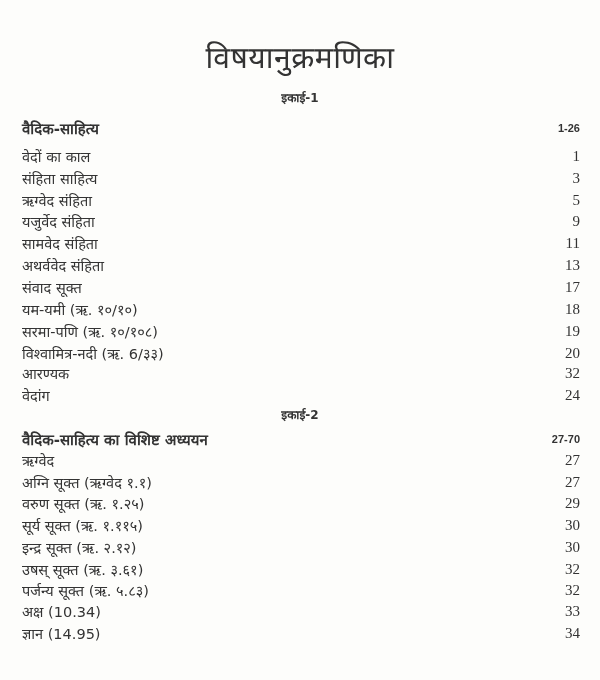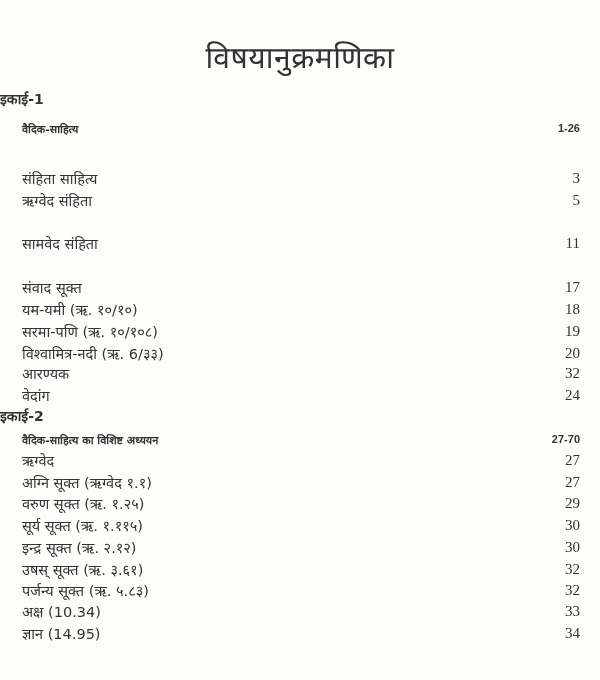--- a/index.html
+++ b/index.html
@@ -10,57 +10,69 @@
     font-family: "DejaVu Sans", "Liberation Sans", sans-serif;
     position: relative;
   }
   .page { position: absolute; left: 0; top: 0; width: 600px; height: 680px; }
   .title {
     position: absolute; left: 0; width: 600px; top: 36px;
     text-align: center; font-size: 30px; font-weight: normal; color: #333;
     letter-spacing: 0.5px;
   }
   .unit {
-    position: absolute; left: 0; width: 600px; 
-    font-size: 14px; font-weight: bold; color: #333;
+    position: absolute; left: 0; width: 600px; text-align: center;
+    font-size: 12px; font-weight: bold; color: #333;
   }
   .row {
     position: absolute; left: 22px; width: 558px; height: 22px;
     display: flex; justify-content: space-between; align-items: center;
   }
   .row .label { font-size: 14.5px; color: #333; white-space: nowrap; }
   .row .pg {
     font-family: "Liberation Serif", serif; font-size: 15px; color: #333;
     text-align: right;
   }
-  .row.head .label { font-weight: bold; font-size: 11px; }
+  .row.head .label { font-weight: bold; font-size: 15px; }
   .row.head .pg { font-family: "Liberation Sans", sans-serif; font-weight: bold; font-size: 11px; }
 </style>
 </head>
 <body>
 
 <div class="page">
   <div class="title">विषयानुक्रमणिका</div>
 
   <div class="unit" style="top:89px">इकाई-1</div>
   <div class="row head" style="top:117px">
     <span class="label">वैदिक-साहित्य</span>
     <span class="pg">1-26</span>
   </div>
+  <div class="row" style="top:145px">
+      <span class="label">वेदों का काल</span>
+      <span class="pg">1</span>
+    </div>
   <div class="row" style="top:167px">
       <span class="label">संहिता साहित्य</span>
       <span class="pg">3</span>
     </div>
   <div class="row" style="top:189px">
       <span class="label">ऋग्वेद संहिता</span>
       <span class="pg">5</span>
     </div>
+  <div class="row" style="top:210px">
+      <span class="label">यजुर्वेद संहिता</span>
+      <span class="pg">9</span>
+    </div>
   <div class="row" style="top:232px">
       <span class="label">सामवेद संहिता</span>
       <span class="pg">11</span>
+    </div>
+  <div class="row" style="top:254px">
+      <span class="label">अथर्ववेद संहिता</span>
+      <span class="pg">13</span>
     </div>
   <div class="row" style="top:276px">
       <span class="label">संवाद सूक्त</span>
       <span class="pg">17</span>
     </div>
   <div class="row" style="top:298px">
       <span class="label">यम-यमी (ऋ. १०/१०)</span>
       <span class="pg">18</span>
     </div>
   <div class="row" style="top:320px">

